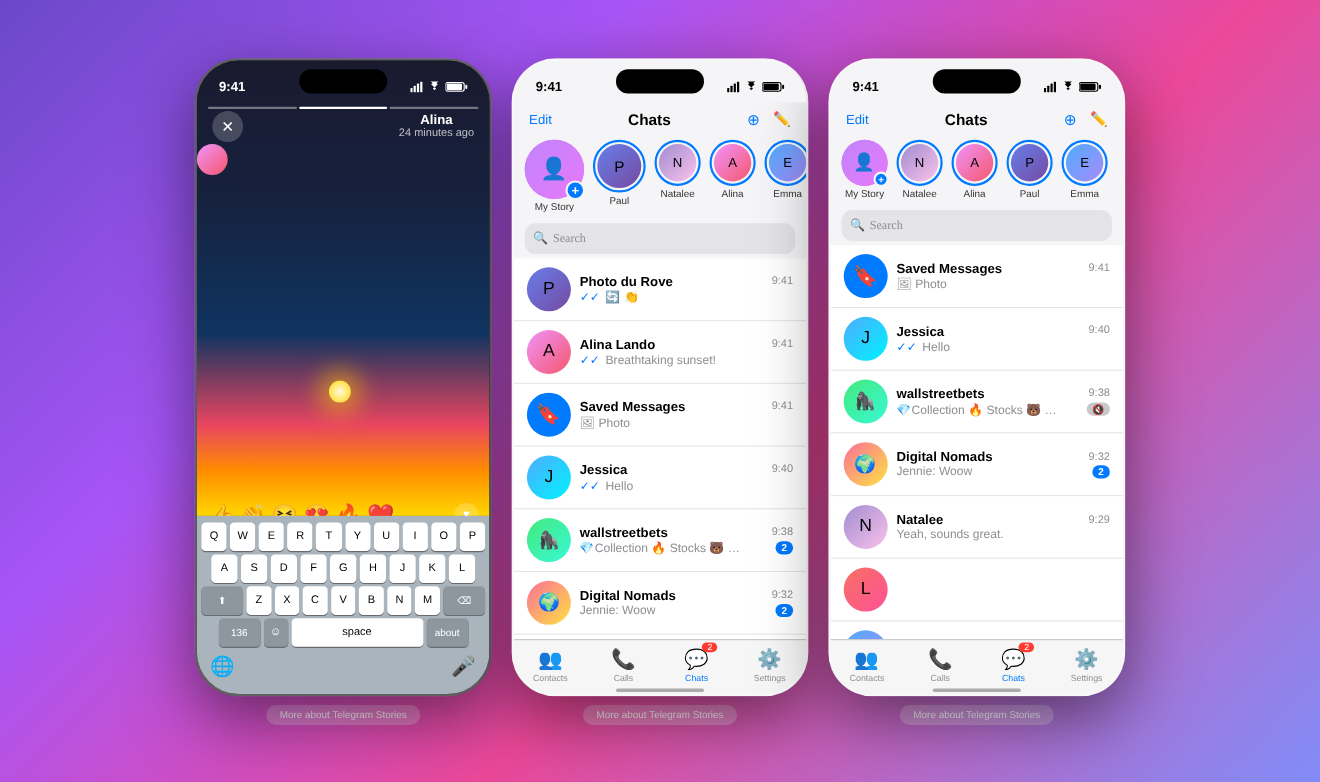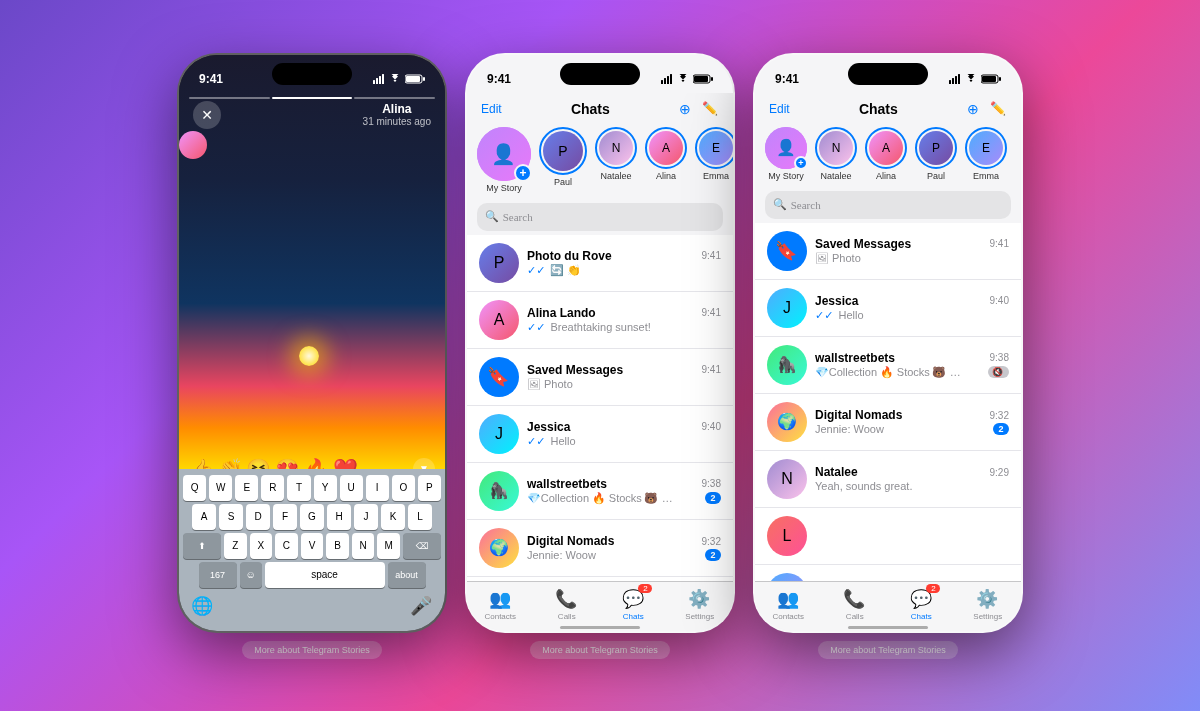--- a/index.html
+++ b/index.html
@@ -548,21 +548,21 @@
           <rect x="1" y="2" width="14" height="6" rx="1" fill="#fff"></rect>
           <rect x="18" y="3" width="2" height="4" rx="1" fill="#fff"></rect>
         </svg>
       </div>
     </div>
 
     <div class="story-header">
       <div class="close-btn">✕</div>
       <div class="user-info">
         <span class="user-name">Alina</span>
-        <span class="user-time">31 minutes ago</span>
+        <span class="user-time">24 minutes ago</span>
       </div>
       <div class="story-header .avatar-sm" style="width:28px;height:28px;border-radius:50%;background:linear-gradient(135deg,#f093fb,#f5576c);overflow:hidden;"></div>
     </div>
 
     <div class="reactions-bar">
       <span class="reaction-emoji">👍</span>
       <span class="reaction-emoji">👏</span>
       <span class="reaction-emoji">😆</span>
       <span class="reaction-emoji">😍</span>
       <span class="reaction-emoji">🔥</span>
@@ -608,21 +608,21 @@
         <div class="key">Z</div>
         <div class="key">X</div>
         <div class="key">C</div>
         <div class="key">V</div>
         <div class="key">B</div>
         <div class="key">N</div>
         <div class="key">M</div>
         <div class="key key-dark key-special">⌫</div>
       </div>
       <div class="keyboard-row">
-        <div class="key key-dark key-special">167</div>
+        <div class="key key-dark key-special">136</div>
         <div class="key key-dark" style="min-width:22px;max-width:22px;">☺</div>
         <div class="key key-space">space</div>
         <div class="key key-dark key-special">about</div>
       </div>
       <div class="bottom-bar-keyboard">
         <span>🌐</span>
         <span>🎤</span>
       </div>
     </div>
 

